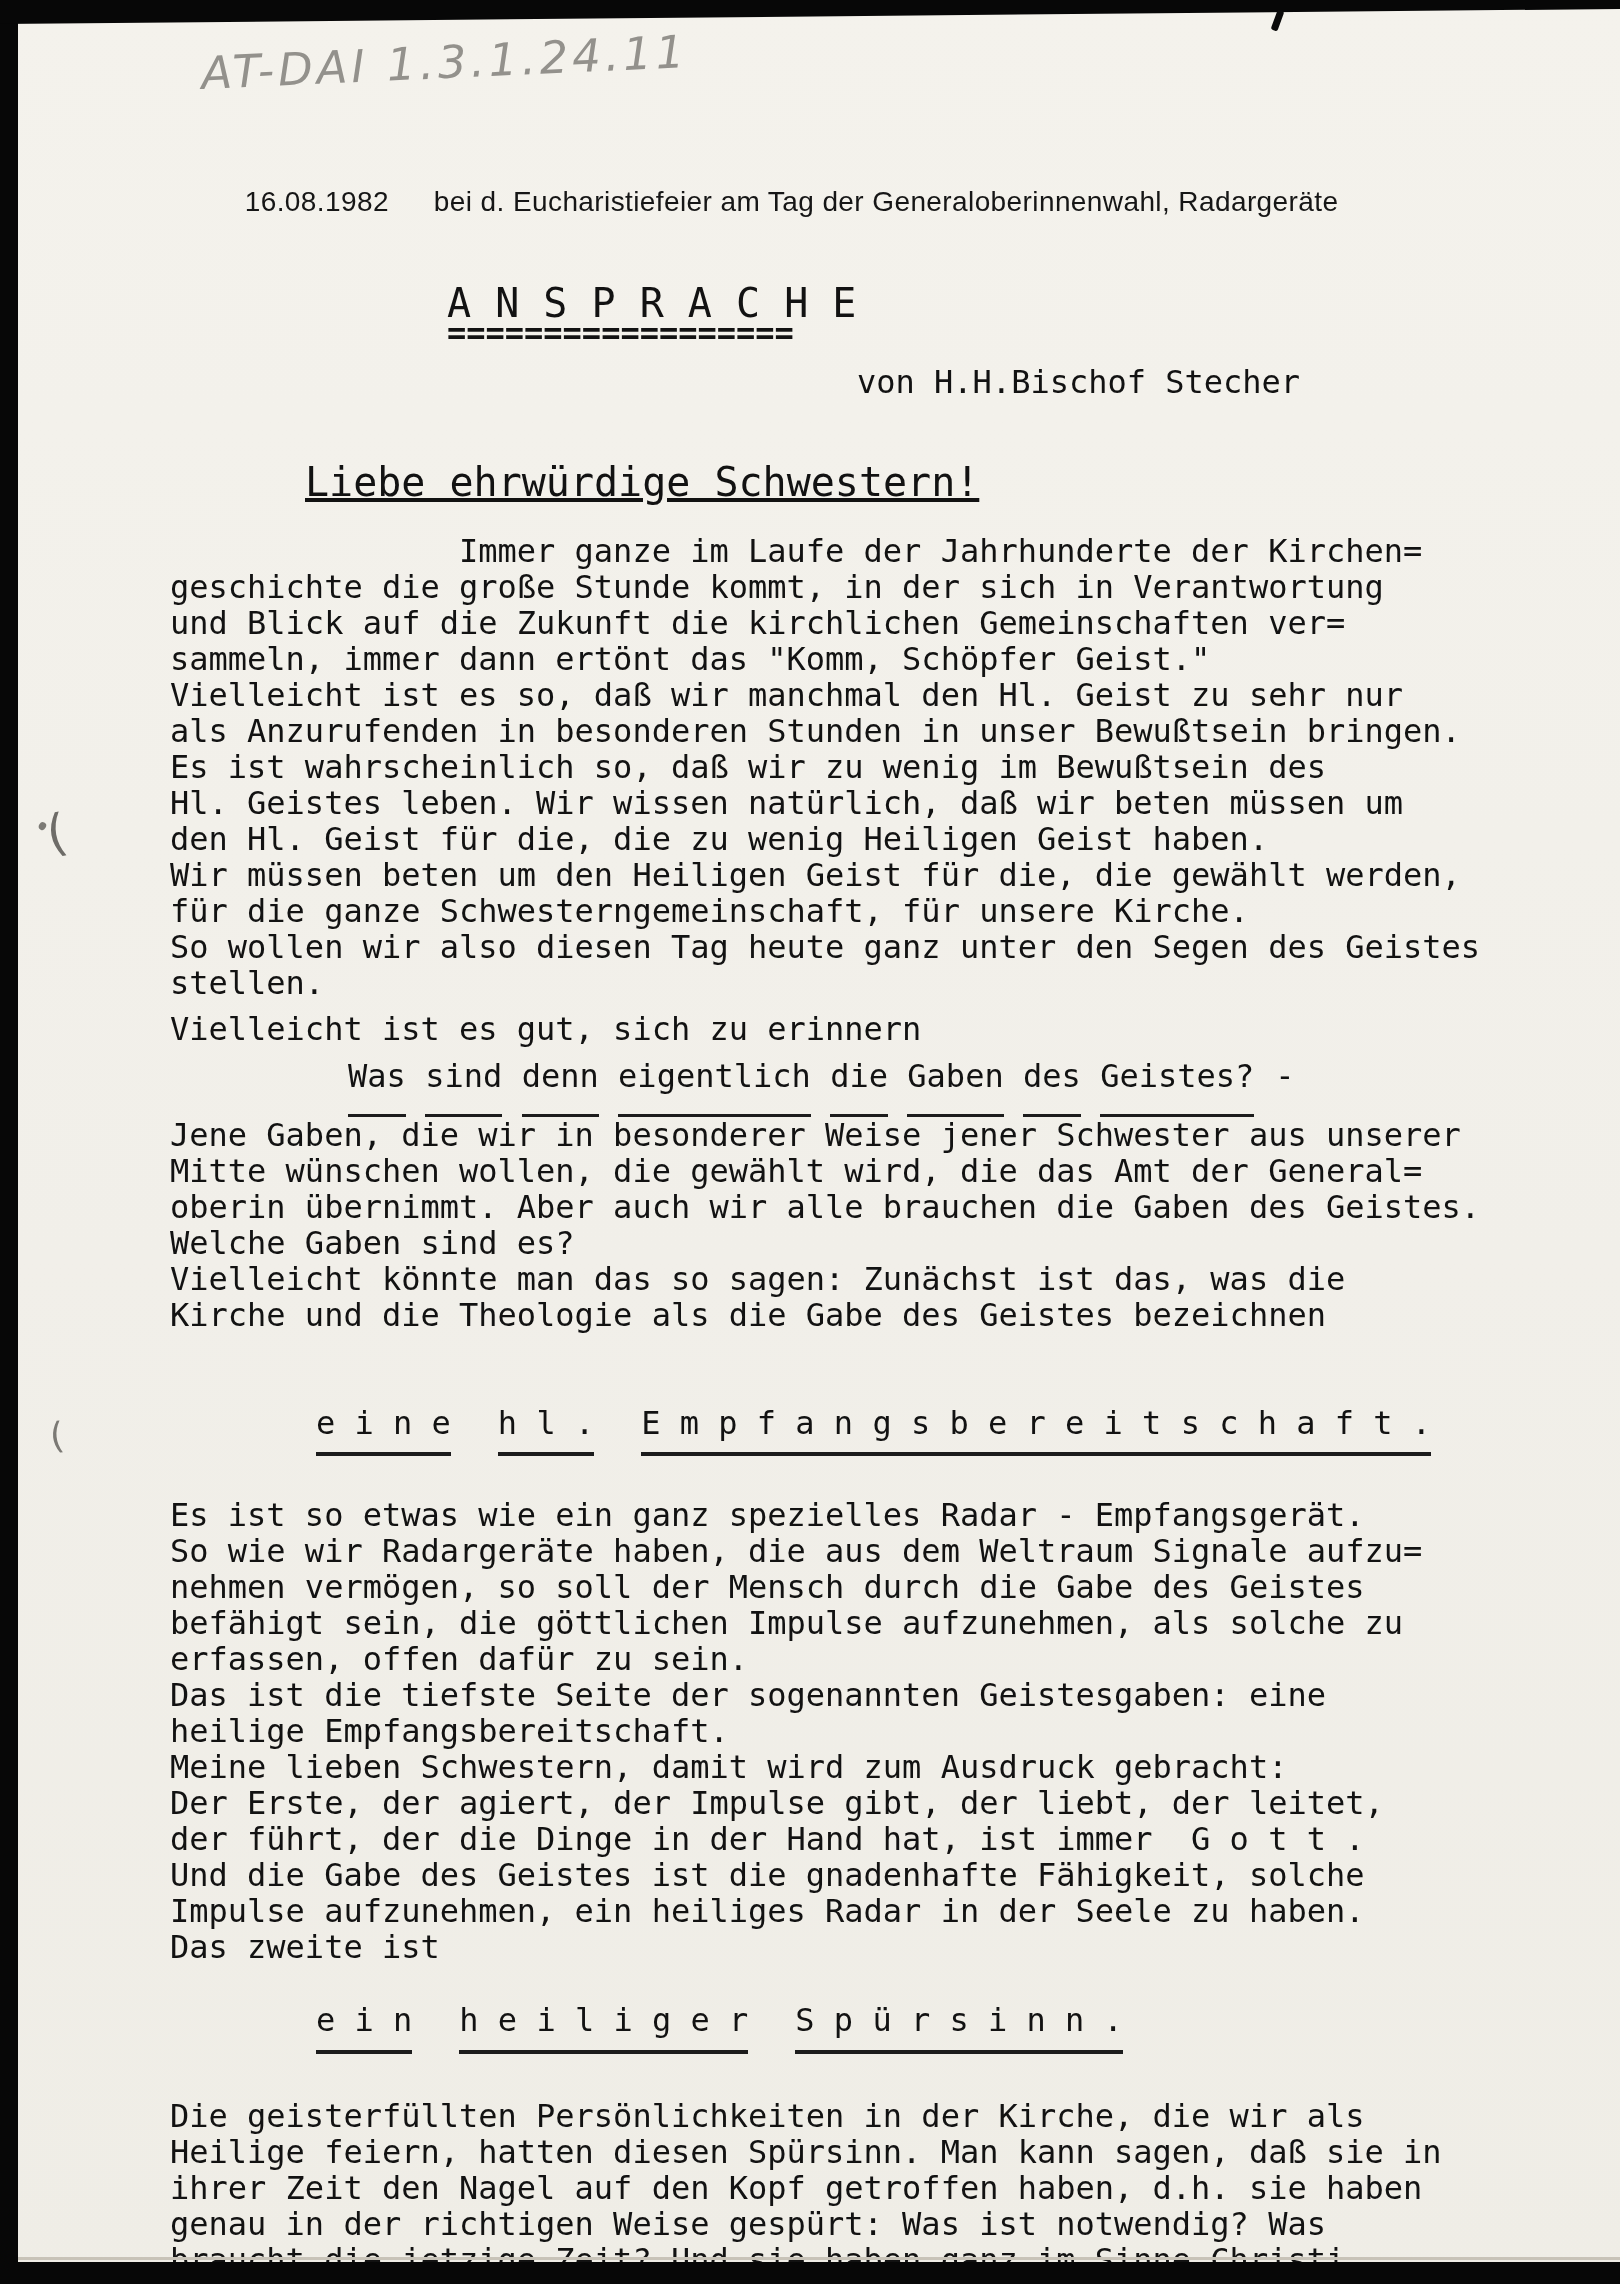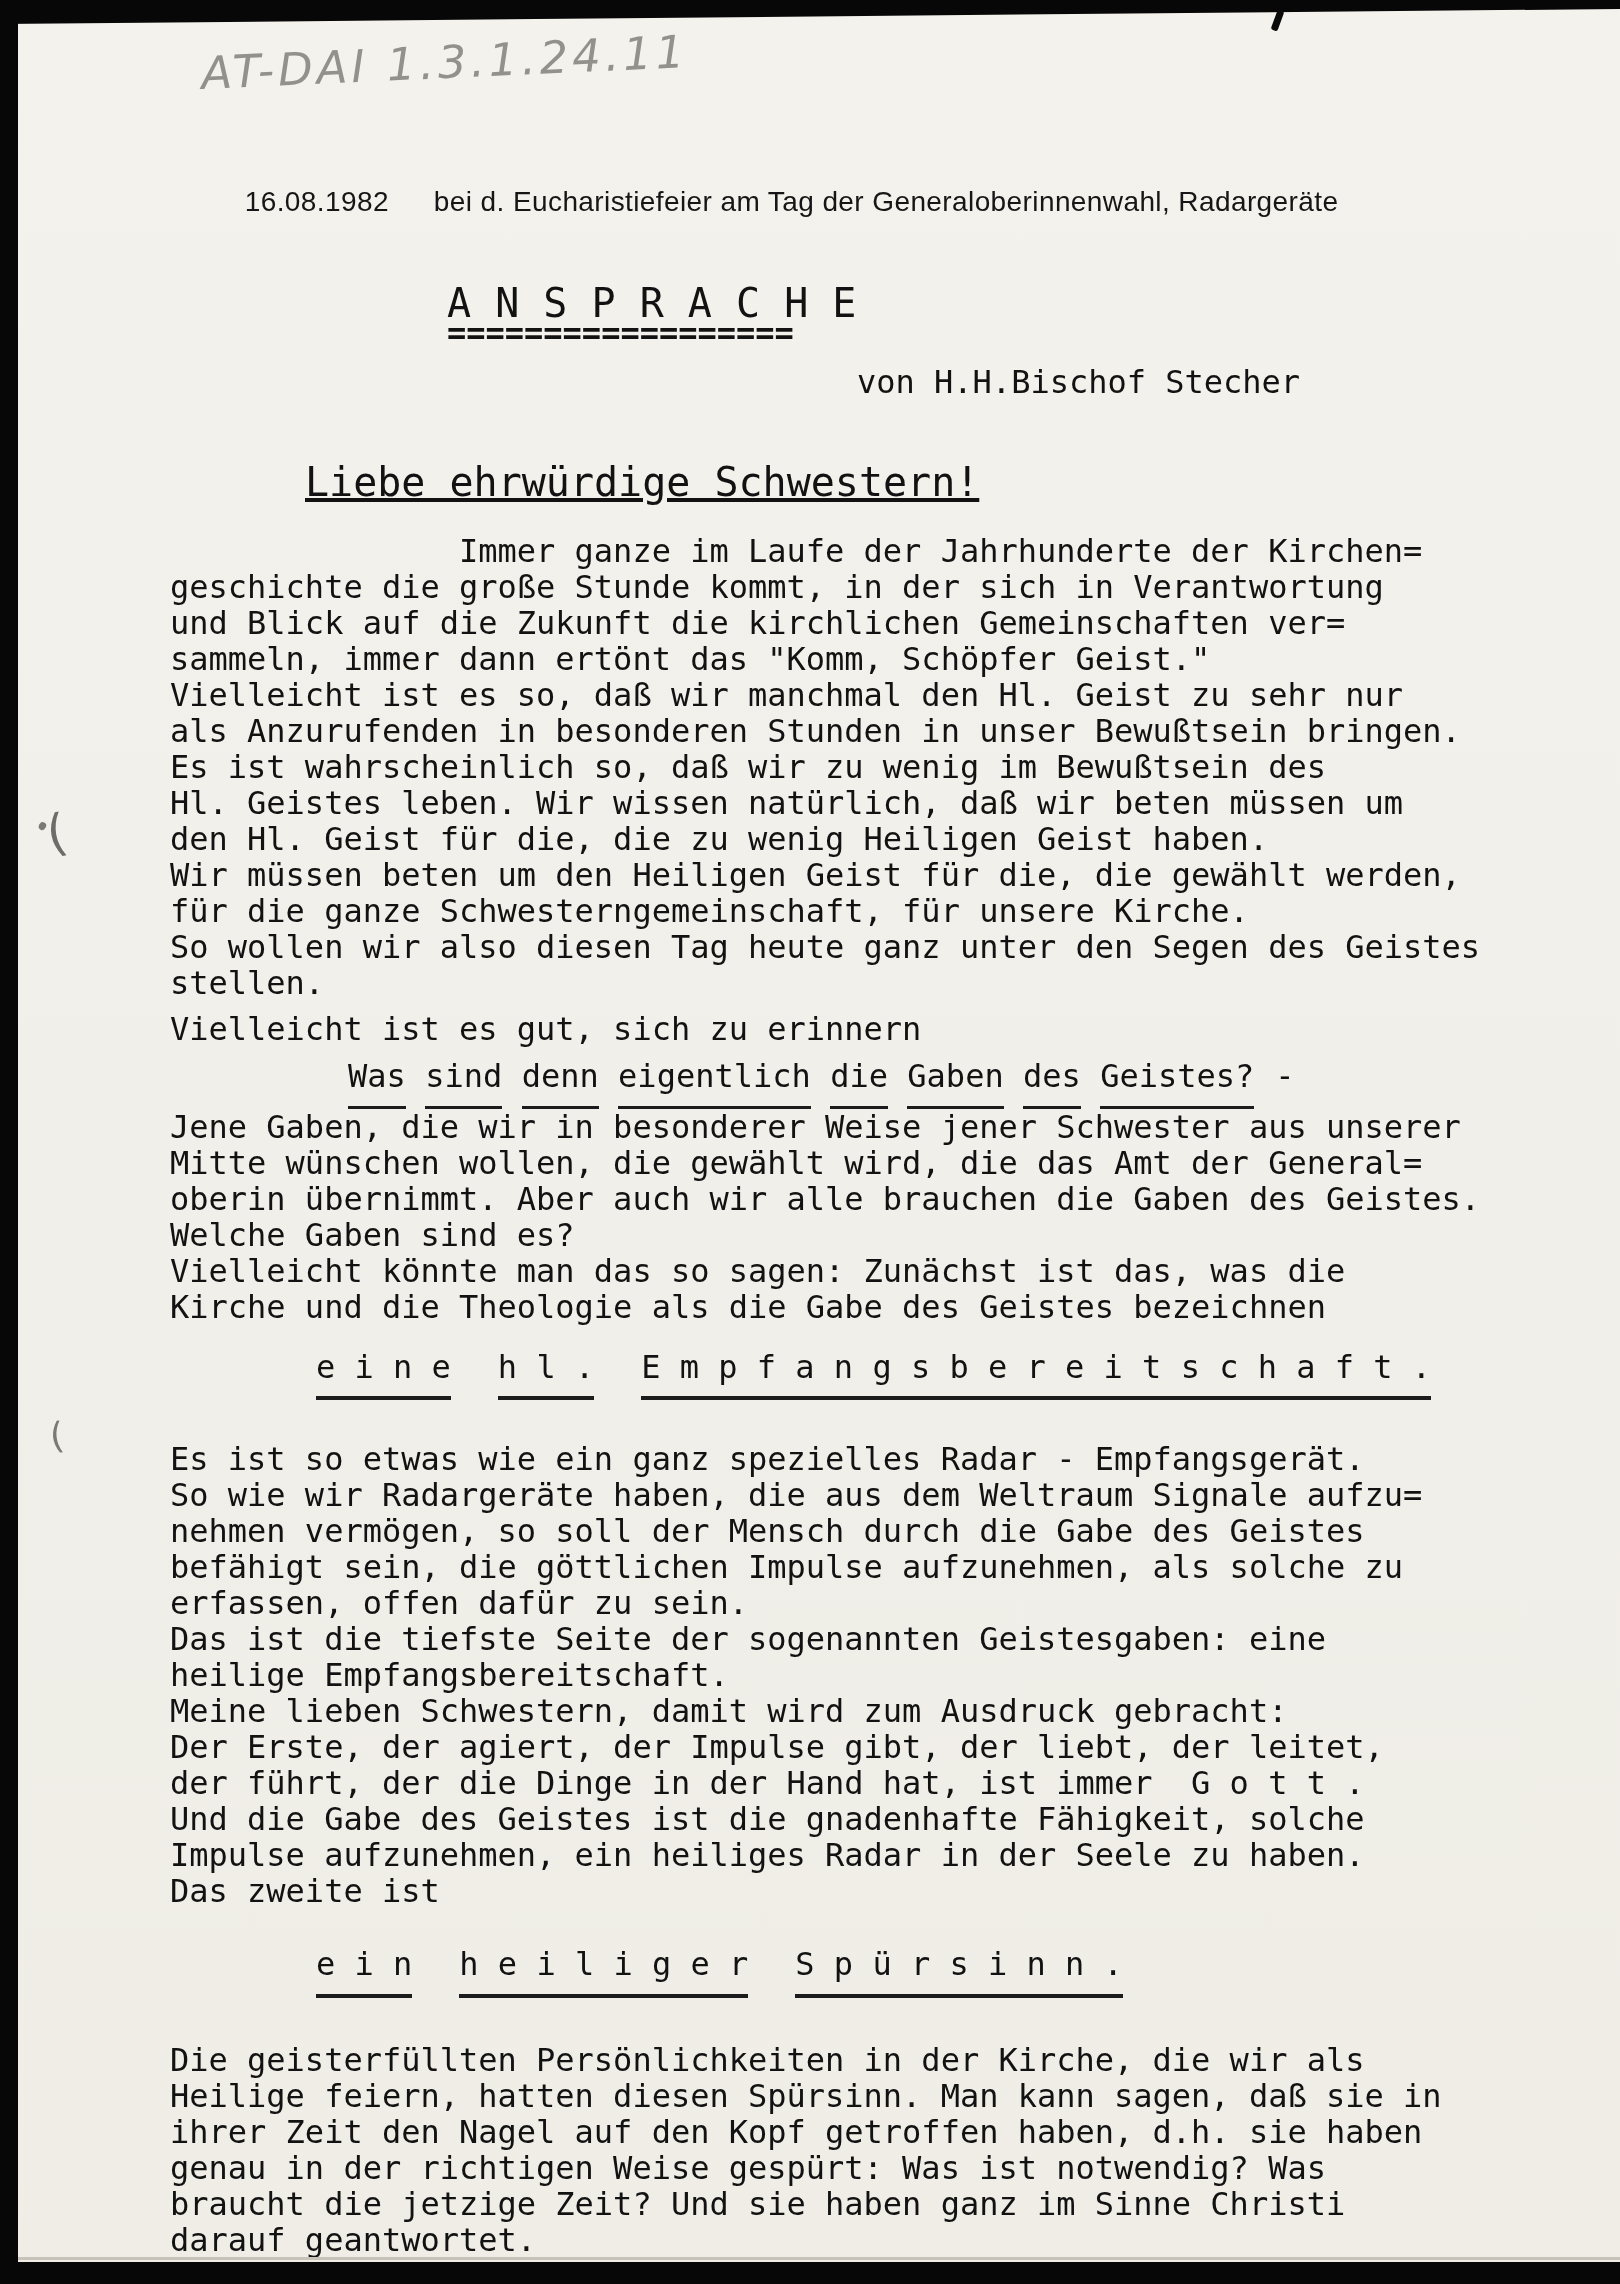--- a/index.html
+++ b/index.html
@@ -75,29 +75,29 @@
   .body {
     position: absolute; left: 170px; top: 533px; width: 1410px;
     font-size: 32px; line-height: 36px;
   }
   .line { white-space: pre; }
   .transition { margin-top: 9.7px; }
   .q { margin-top: 11.3px; padding-left: 178px; }
   .useg {
     display: inline-block;
     border-bottom: 3.2px solid #1c1c1c;
-    padding-bottom: 12px;
+    padding-bottom: 20px;
     white-space: pre;
   }
   .q .useg + .useg { margin-left: 19.4px; }
   .q-suffix { margin-left: 21px; }
   .gift { padding-left: 146px; }
   .gift .useg { border-bottom-width: 4px; padding-bottom: 11.3px; }
   .gift .useg + .useg { margin-left: 47px; }
-  .gift1 { margin-top: 24px; }
+  .gift1 { margin-top: 72px; }
   .p3 { margin-top: 41px; }
   .gift2 { margin-top: 37px; }
   .p4 { margin-top: 44px; }
 </style>
 </head>
 <body>
 
 <div class="page">
   <div class="bar-top"></div>
   <div class="bar-left"></div>

